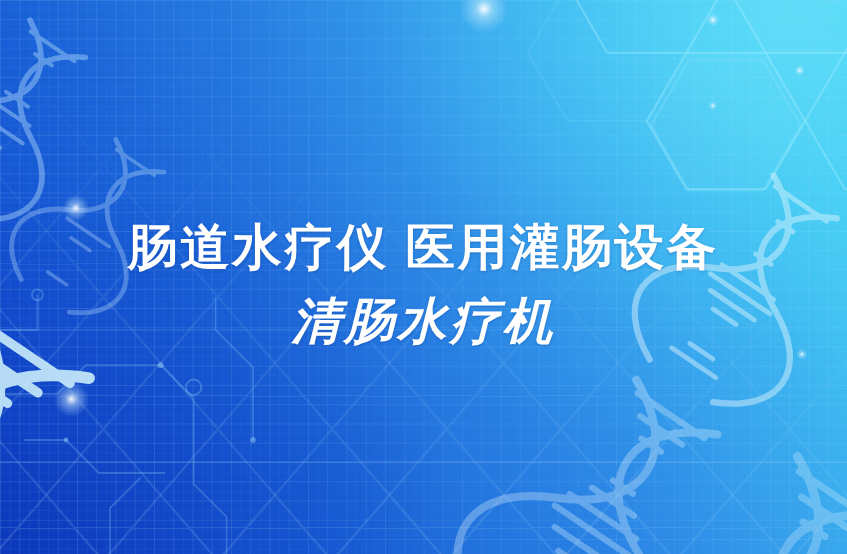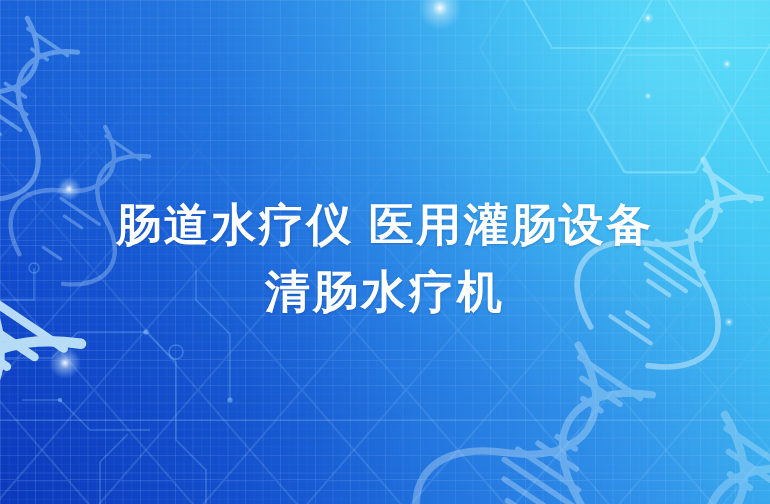--- a/index.html
+++ b/index.html
@@ -74,21 +74,21 @@
   }
   .title-line{
     color:#ffffff;
     font-weight:bold;
     font-size:45px;
     line-height:1.48;
     letter-spacing:2.5px;
     white-space:nowrap;
     text-shadow:0 1px 3px rgba(10,50,140,.30);
   }
-  .title-line.l2{letter-spacing:3px;}
+  .title-line.l2{letter-spacing:3px;font-style:italic;}
 </style>
 </head>
 <body>
 
 <div id="banner">
 
   <div class="layer bg-base"></div>
   <div class="layer bg-glow-bl"></div>
   <div class="layer bg-glow-tr"></div>
 

